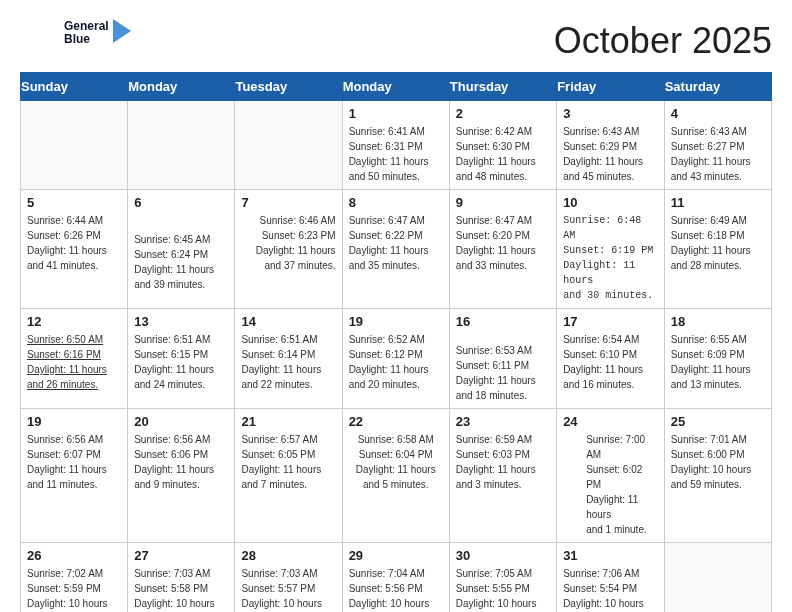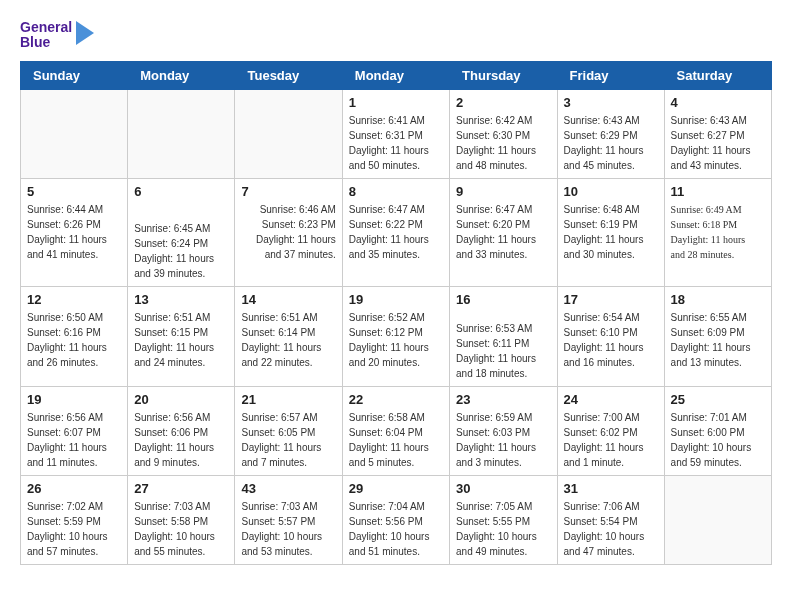--- a/index.html
+++ b/index.html
@@ -14,24 +14,25 @@
       display: flex;
       justify-content: space-between;
       align-items: flex-start;
       margin-bottom: 10px;
     }
     .logo {
       display: flex;
       align-items: center;
     }
     .logo-text {
-      font-size: 14px;
+      font-size: 12px;
       font-weight: bold;
-      color: #4c1d95;
+      color: #0f172a;
       line-height: 1.1;
+      margin-left: 44px;
     }
     .logo-arrow {
       width: 0;
       height: 0;
       border-top: 12px solid transparent;
       border-bottom: 12px solid transparent;
       border-left: 18px solid #4a90d9;
       margin-left: 4px;
       margin-top: -4px;
     }
@@ -49,21 +50,21 @@
     }
     .calendar {
       width: 100%;
       border-collapse: collapse;
       border: 1px solid #ccc;
     }
     .calendar th {
       background-color: #1a5fa8;
       color: #fff;
       text-align: left;
-      padding: 6px 12px;
+      padding: 6px 0;
       font-size: 13px;
       border: 1px solid #1a5fa8;
     }
     .calendar td {
       vertical-align: top;
       padding: 5px 6px;
       border: 1px solid #ccc;
       font-size: 11px;
       color: #333;
       width: 108px;
@@ -92,20 +93,21 @@
 <div class="header">
   <div class="logo">
     <div>
       <div style="display:flex;align-items:center;">
         <span class="logo-text">General<br>Blue</span>
         <div class="logo-arrow"></div>
       </div>
     </div>
   </div>
   <div class="title-section">
+    <div class="month-title">October 2025</div>
   </div>
 </div>
 
 <table class="calendar">
   <thead>
     <tr>
     <th>Sunday</th>
         <th>Monday</th>
         <th>Tuesday</th>
         <th>Monday</th>
@@ -179,37 +181,37 @@
         </td>
         <td>
           <span class="day-number">9</span>
           <div class="day-info" style="white-space: pre-line;">Sunrise: 6:47 AM
 Sunset: 6:20 PM
 Daylight: 11 hours
 and 33 minutes.</div>
         </td>
         <td>
           <span class="day-number">10</span>
-          <div class="day-info" style="white-space: pre-line;">Sunrise: 6:48 AM
+          <div class="day-info" style="white-space: pre-line; font-family: Liberation Mono, monospace;">Sunrise: 6:48 AM
 Sunset: 6:19 PM
 Daylight: 11 hours
 and 30 minutes.</div>
         </td>
         <td>
           <span class="day-number">11</span>
-          <div class="day-info" style="white-space: pre-line; font-family: Liberation Serif, serif;">Sunrise: 6:49 AM
+          <div class="day-info" style="white-space: pre-line;">Sunrise: 6:49 AM
 Sunset: 6:18 PM
 Daylight: 11 hours
 and 28 minutes.</div>
         </td>
       </tr>
       <tr>
         <td>
           <span class="day-number">12</span>
-          <div class="day-info" style="white-space: pre-line;">Sunrise: 6:50 AM
+          <div class="day-info" style="white-space: pre-line; text-decoration: underline;">Sunrise: 6:50 AM
 Sunset: 6:16 PM
 Daylight: 11 hours
 and 26 minutes.</div>
         </td>
         <td>
           <span class="day-number">13</span>
           <div class="day-info" style="white-space: pre-line;">Sunrise: 6:51 AM
 Sunset: 6:15 PM
 Daylight: 11 hours
 and 24 minutes.</div>
@@ -267,35 +269,35 @@
         </td>
         <td>
           <span class="day-number">21</span>
           <div class="day-info" style="white-space: pre-line;">Sunrise: 6:57 AM
 Sunset: 6:05 PM
 Daylight: 11 hours
 and 7 minutes.</div>
         </td>
         <td>
           <span class="day-number">22</span>
-          <div class="day-info" style="white-space: pre-line;">Sunrise: 6:58 AM
+          <div class="day-info" style="white-space: pre-line; text-align: center;">Sunrise: 6:58 AM
 Sunset: 6:04 PM
 Daylight: 11 hours
 and 5 minutes.</div>
         </td>
         <td>
           <span class="day-number">23</span>
           <div class="day-info" style="white-space: pre-line;">Sunrise: 6:59 AM
 Sunset: 6:03 PM
 Daylight: 11 hours
 and 3 minutes.</div>
         </td>
         <td>
           <span class="day-number">24</span>
-          <div class="day-info" style="white-space: pre-line;">Sunrise: 7:00 AM
+          <div class="day-info" style="white-space: pre-line; margin-left: 23px;">Sunrise: 7:00 AM
 Sunset: 6:02 PM
 Daylight: 11 hours
 and 1 minute.</div>
         </td>
         <td>
           <span class="day-number">25</span>
           <div class="day-info" style="white-space: pre-line;">Sunrise: 7:01 AM
 Sunset: 6:00 PM
 Daylight: 10 hours
 and 59 minutes.</div>
@@ -310,21 +312,21 @@
 and 57 minutes.</div>
         </td>
         <td>
           <span class="day-number">27</span>
           <div class="day-info" style="white-space: pre-line;">Sunrise: 7:03 AM
 Sunset: 5:58 PM
 Daylight: 10 hours
 and 55 minutes.</div>
         </td>
         <td>
-          <span class="day-number">43</span>
+          <span class="day-number">28</span>
           <div class="day-info" style="white-space: pre-line;">Sunrise: 7:03 AM
 Sunset: 5:57 PM
 Daylight: 10 hours
 and 53 minutes.</div>
         </td>
         <td>
           <span class="day-number">29</span>
           <div class="day-info" style="white-space: pre-line;">Sunrise: 7:04 AM
 Sunset: 5:56 PM
 Daylight: 10 hours

